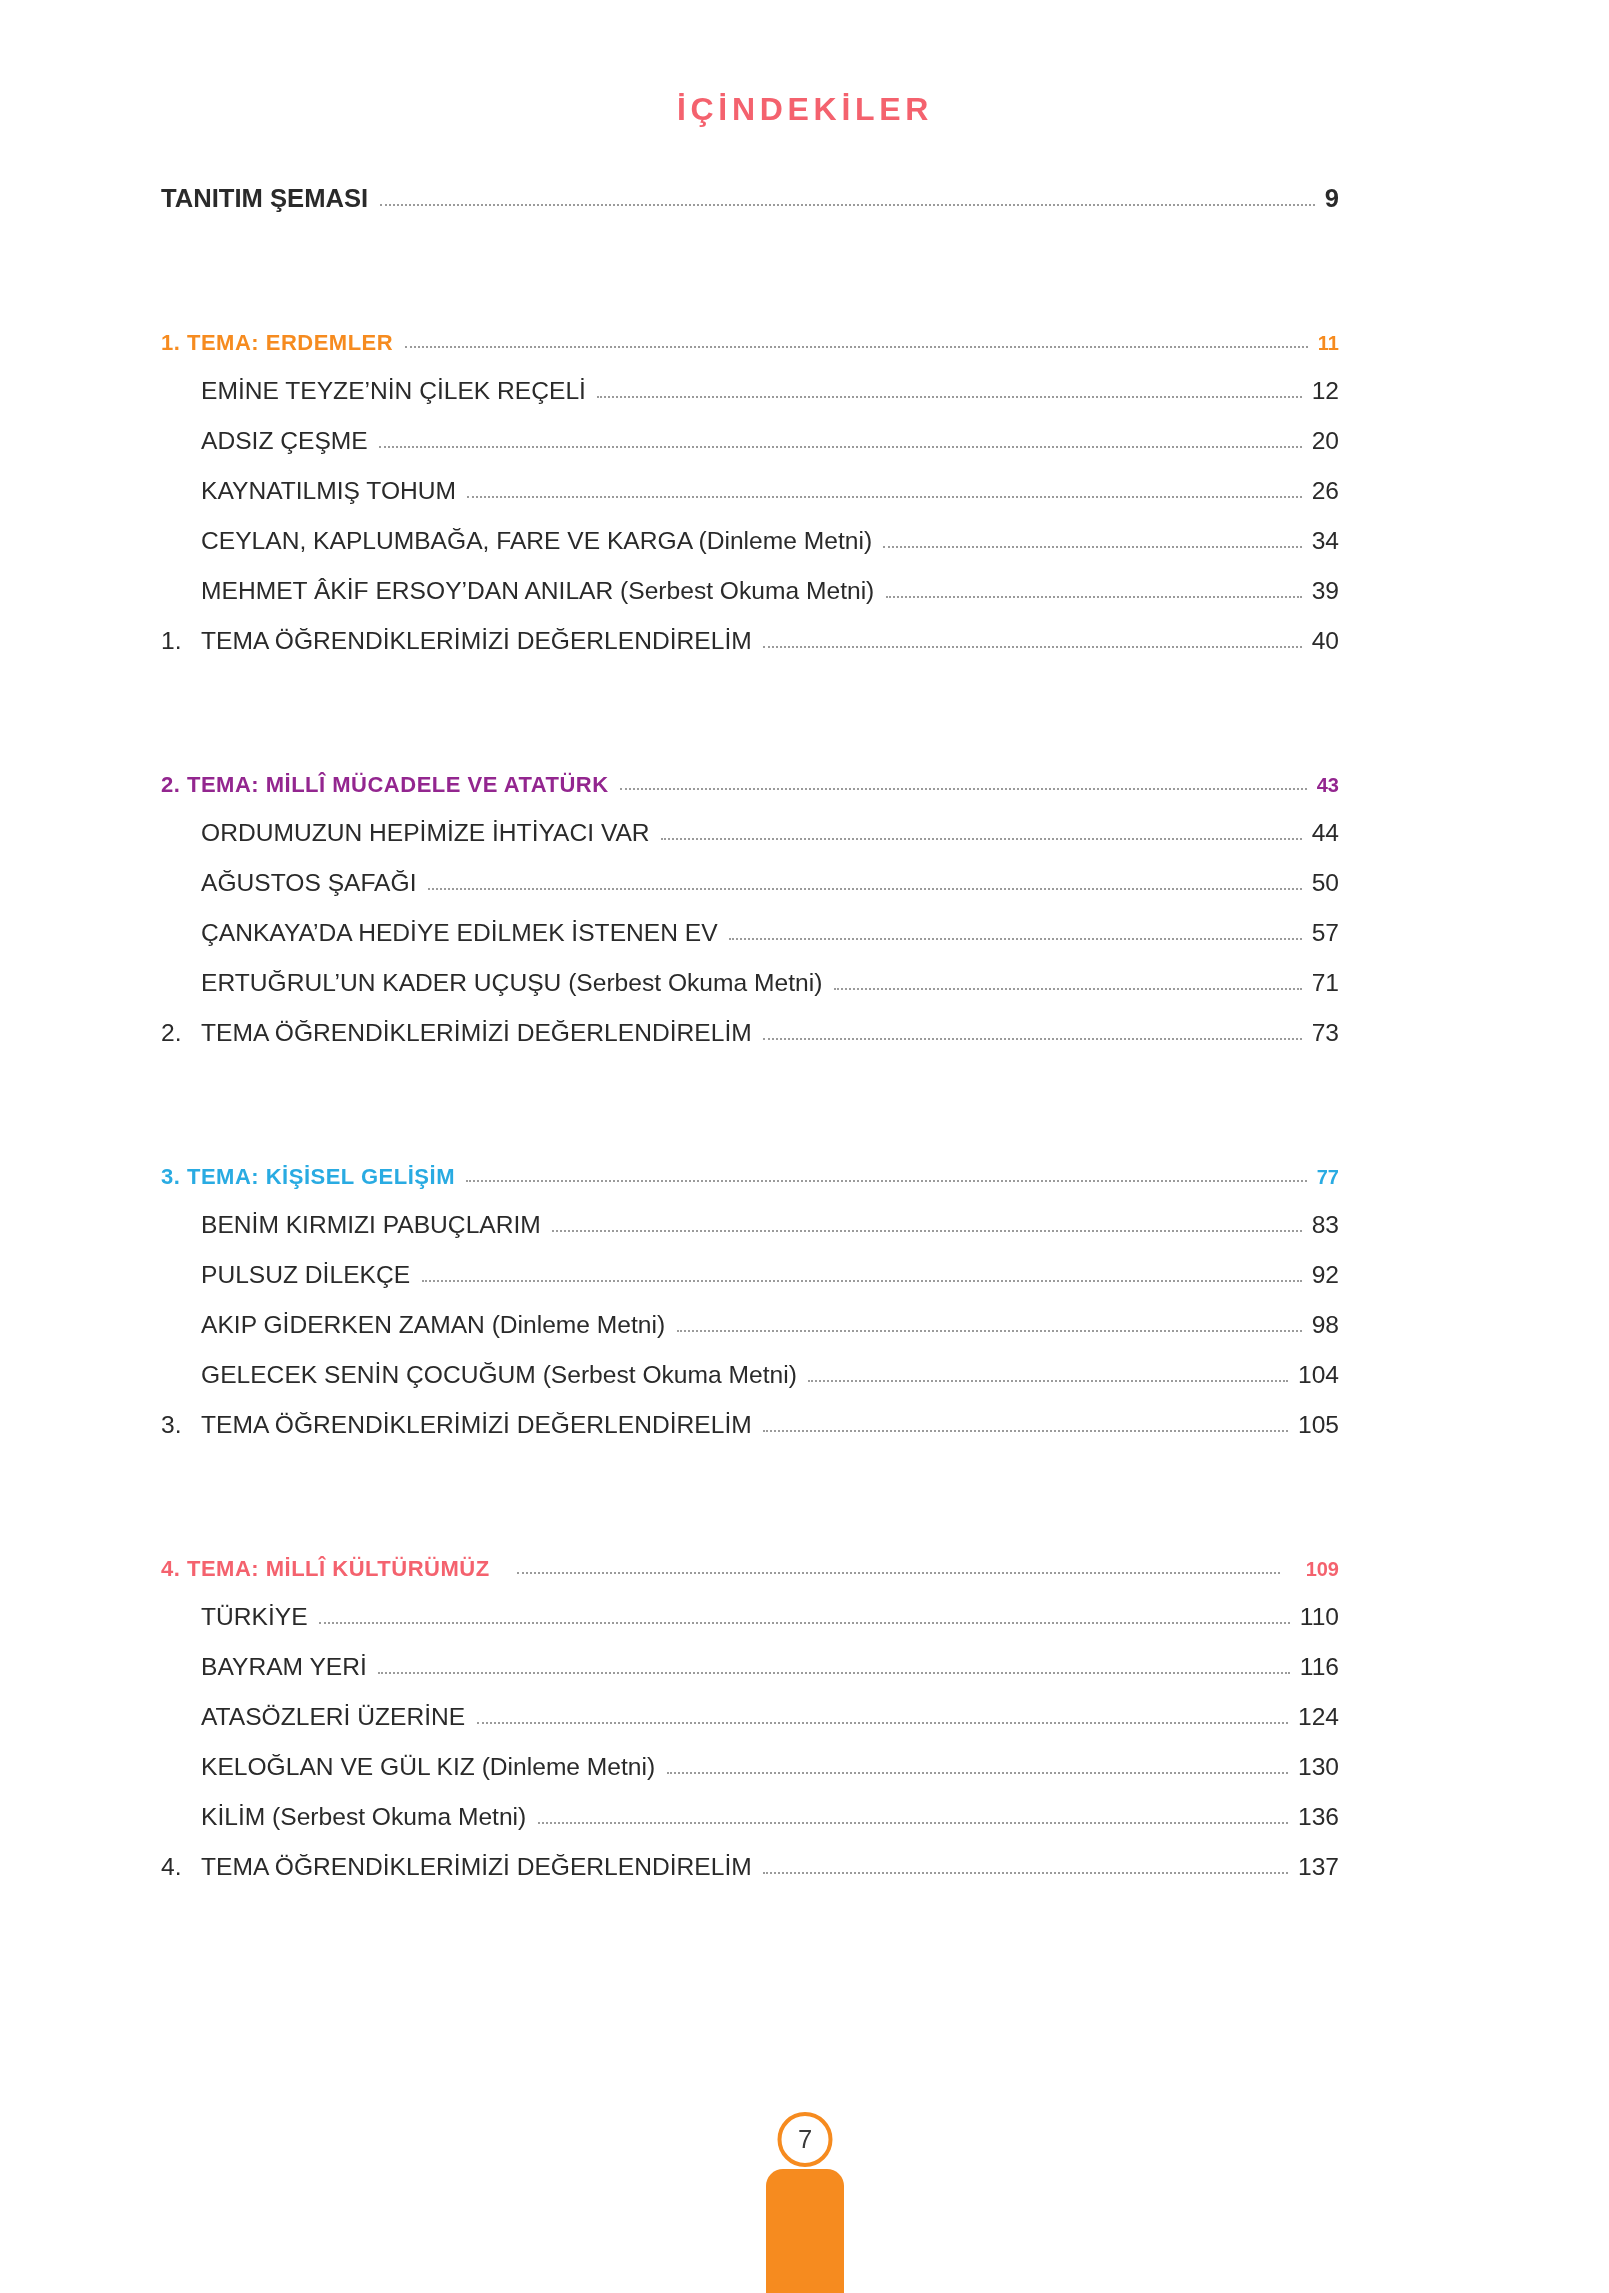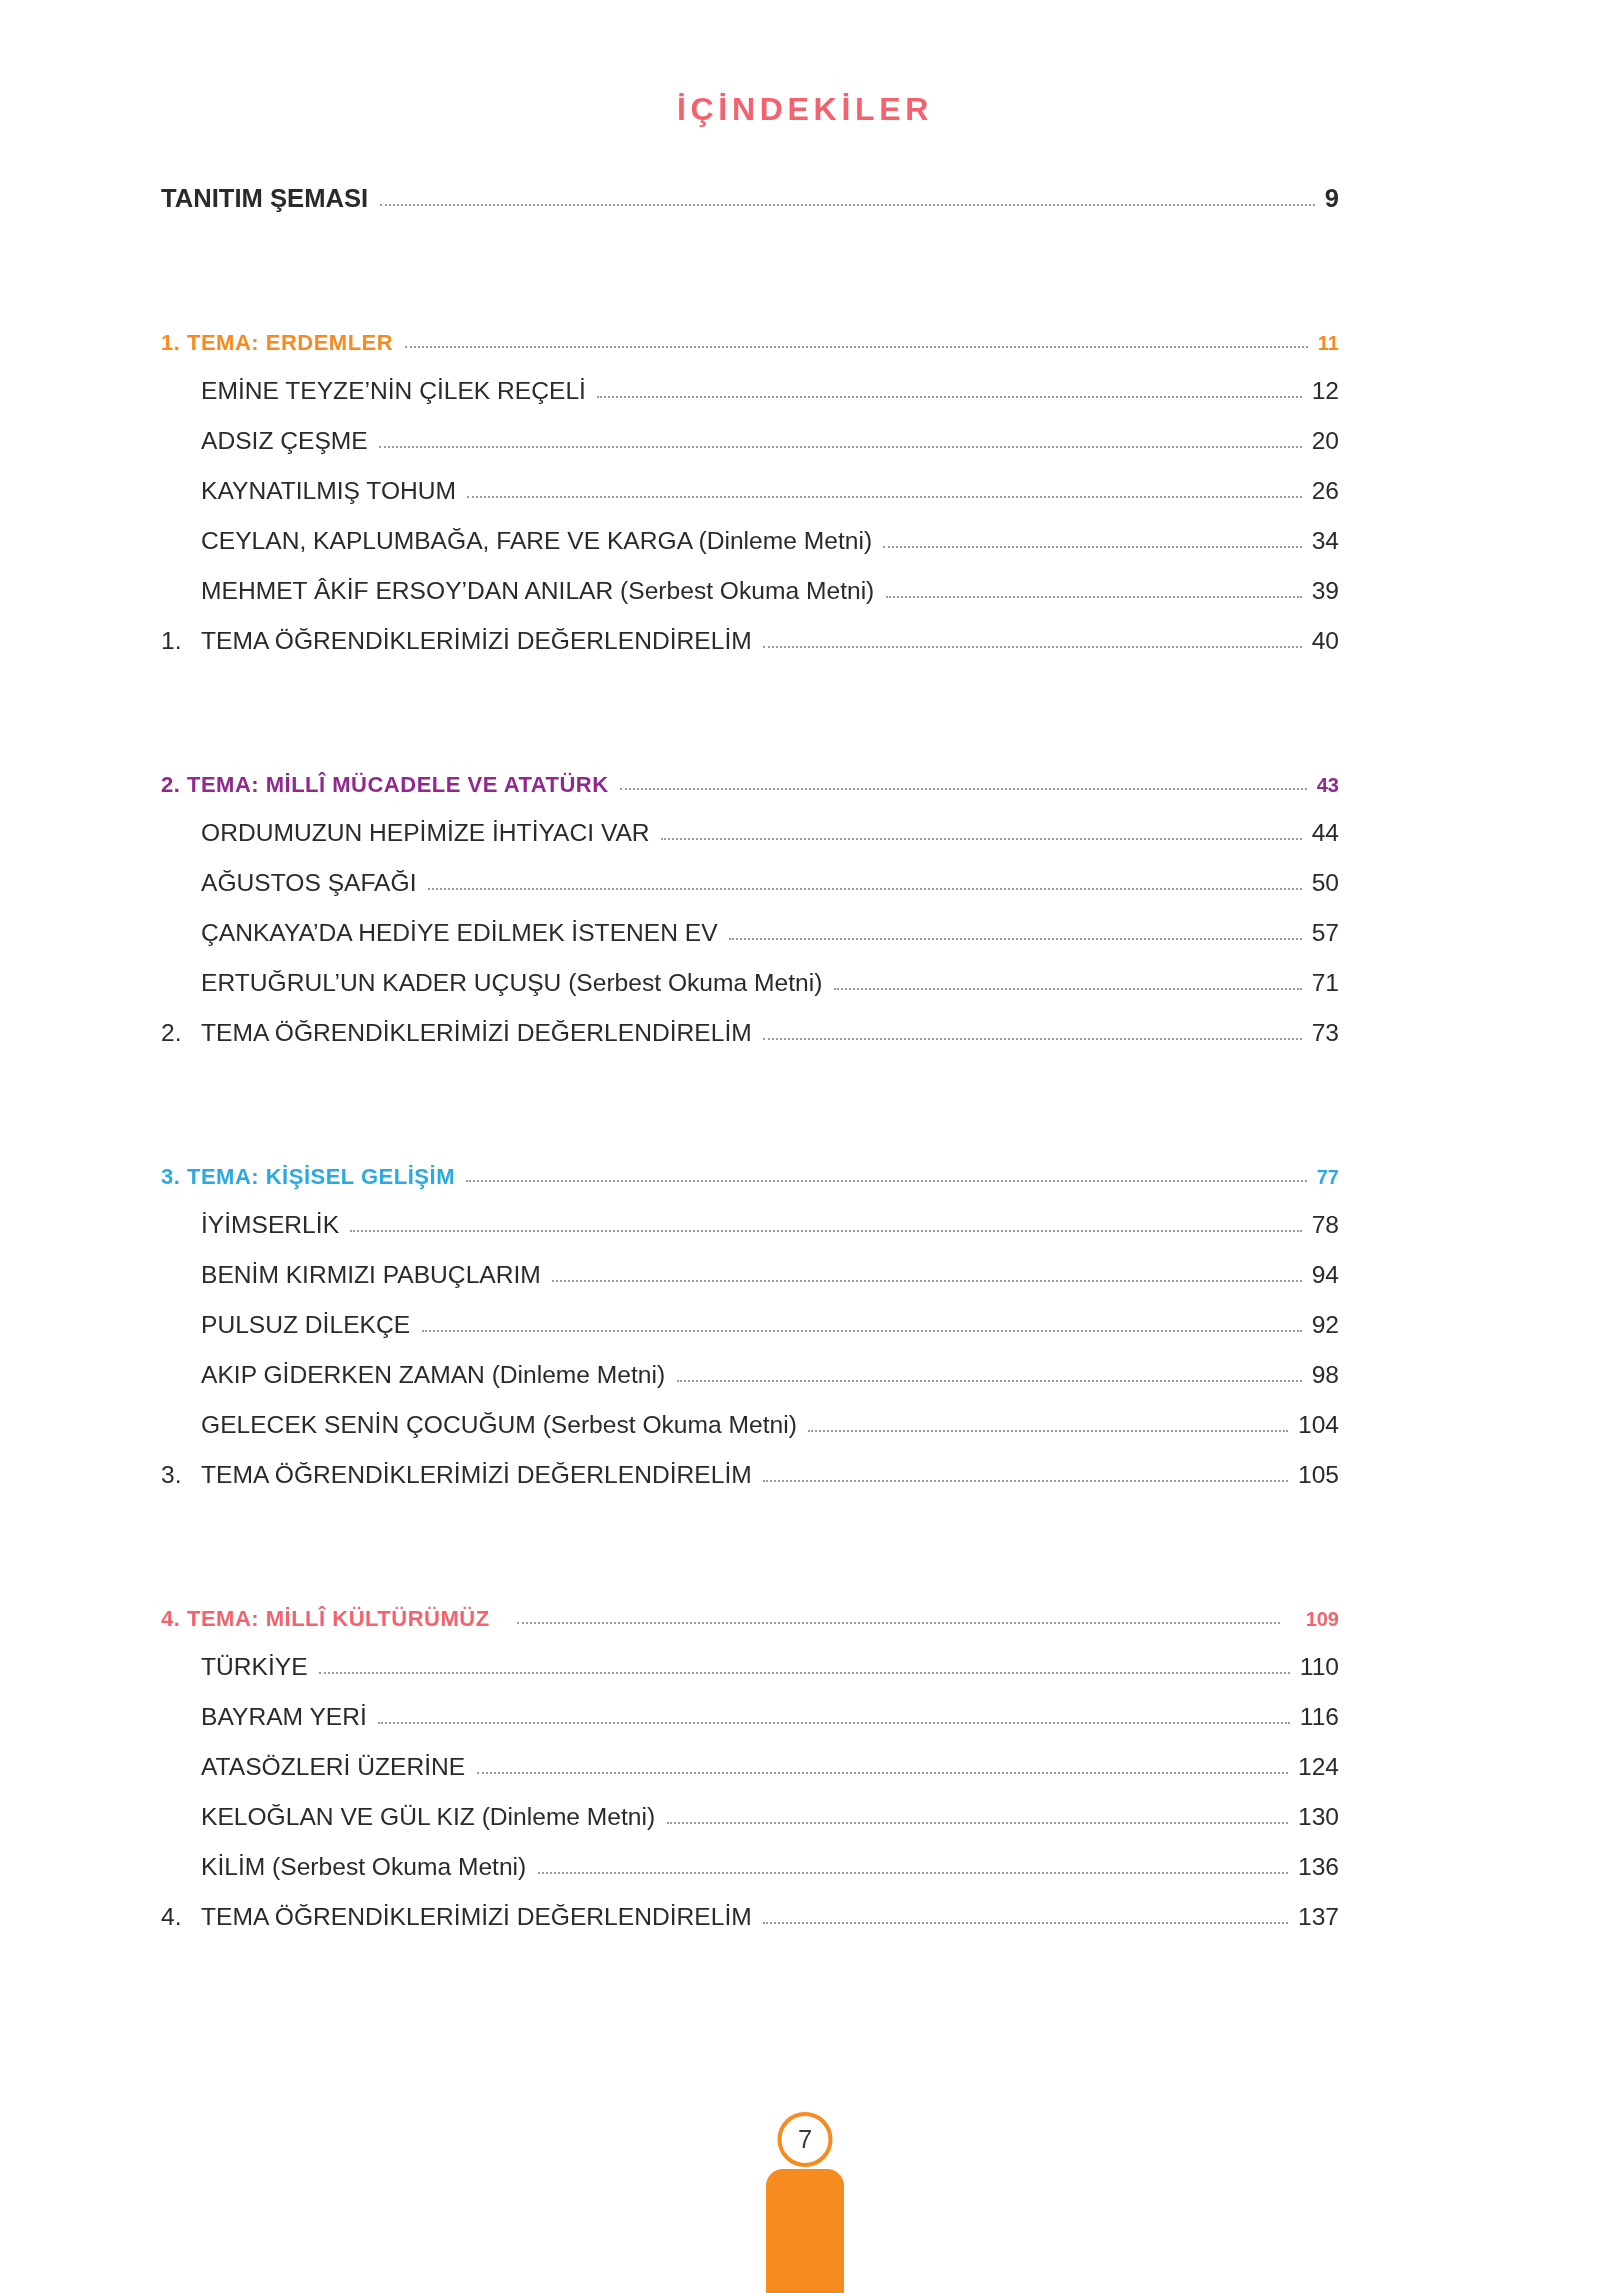--- a/index.html
+++ b/index.html
@@ -128,28 +128,23 @@
           </div>
         </section>
         <section class="section">
           <div class="row heading-row" style="color: rgb(41, 171, 226);">
             <span class="label">3. TEMA: KİŞİSEL GELİŞİM</span>
             <span class="leader"></span>
             <span class="pagenum">77</span>
           </div>
           <div class="items">
             <div class="row item-row">
-              <span class="label">İYİMSERLİK</span>
-              <span class="leader"></span>
-              <span class="pagenum">78</span>
-            </div>
-            <div class="row item-row">
               <span class="label">BENİM KIRMIZI PABUÇLARIM</span>
               <span class="leader"></span>
-              <span class="pagenum">94</span>
+              <span class="pagenum">83</span>
             </div>
             <div class="row item-row">
               <span class="label">PULSUZ DİLEKÇE</span>
               <span class="leader"></span>
               <span class="pagenum">92</span>
             </div>
             <div class="row item-row">
               <span class="label">AKIP GİDERKEN ZAMAN (Dinleme Metni)</span>
               <span class="leader"></span>
               <span class="pagenum">98</span>

